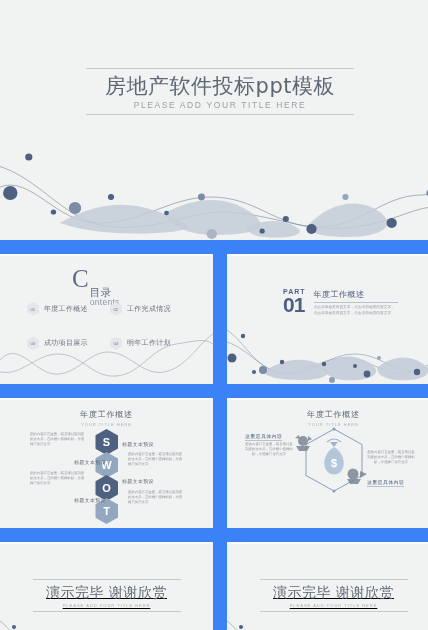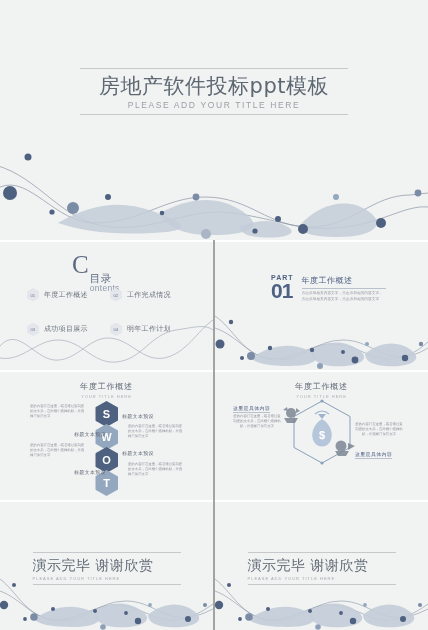--- a/index.html
+++ b/index.html
@@ -9,21 +9,22 @@
     font-family: "Liberation Sans", "DejaVu Sans", sans-serif;
     overflow: hidden;
   }
   #sheet {
     width: 428px; height: 630px;
     display: grid;
     grid-template-columns: 213px 213px;
     grid-template-rows: 240px 130px 130px 130px;
     column-gap: 2px;
     row-gap: 0px;
-    background: #a3a3a3;
+    background: #3b82f6;
+    gap: 14px;
   }
   .slide {
     position: relative;
     background: #f1f2f2;
     overflow: hidden;
   }
   .slide.wide { grid-column: 1 / span 2; }
   .row-gap-top { border-top: 2px solid #ffffff; }
 
   
@@ -126,24 +127,25 @@
   .swot-cap { position: absolute; font-size: 5px; color: #5f6976; letter-spacing: 0.3px; }
 
   
   .hexfig { position: absolute; left: 50%; transform: translateX(-50%); top: 27px; width: 62px; height: 66px; }
   .hexfig svg { display: block; }
   .money-side { position: absolute; font-size: 3.4px; color: #8b9099; line-height: 5px; width: 48px; }
   .money-cap { position: absolute; font-size: 5px; color: #4e6183; letter-spacing: 0.3px; border-bottom: 1px solid #b9c1cd; padding-bottom: 1px; }
 
   
   .thanks-wrap {
-    position: absolute; left: 50%; transform: translateX(-50%); top: 50px;
-    width: 148px; text-align: left;
+    position: absolute; left: 50%; transform: translateX(-50%); top: 35px;
+    width: 148px; text-align: center;
     border-top: 1px solid #c6c8ca; border-bottom: 1px solid #c6c8ca;
     padding: 4px 0 3px 0;
+    text-decoration: underline;
   }
   .thanks-cn { font-size: 14px; color: #5e6873; letter-spacing: 0.5px; white-space: nowrap; font-family: "DejaVu Sans", sans-serif; }
   .thanks-en { font-size: 4px; color: #a4a9b0; letter-spacing: 1px; margin-top: 1px; }
 </style>
 </head>
 <body>
 
 <div id="sheet">
 
   <div class="slide wide">

